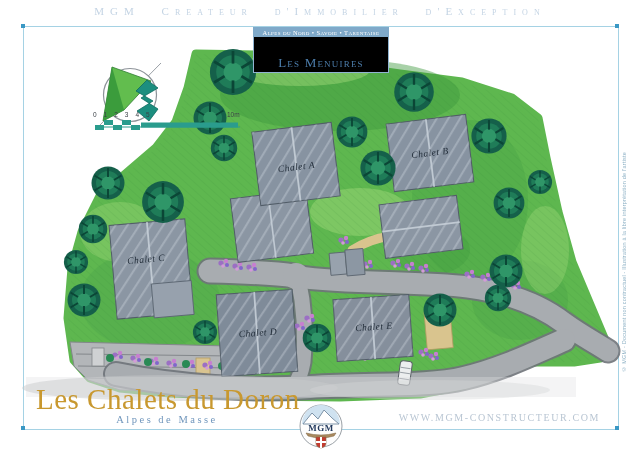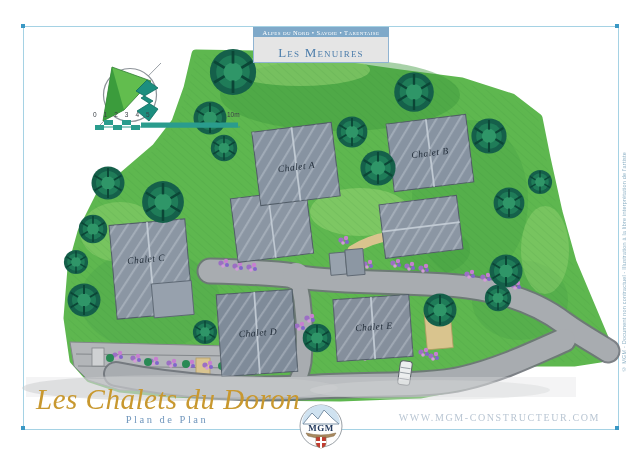--- a/index.html
+++ b/index.html
@@ -10,43 +10,44 @@
            font-variant:small-caps;font-size:11px;letter-spacing:6px;word-spacing:13px;
            color:#c4d4e4;}
   
   .frame{position:absolute;left:23px;top:26px;width:594px;height:402px;
          border:1px solid #a5d2e4;z-index:1;}
   .corner{position:absolute;width:4px;height:4px;background:#3a98c4;z-index:3;}
   
   .banner{position:absolute;left:253px;top:27px;width:136px;text-align:center;z-index:6;}
   .banner-bar{background:#7fa9c9;color:#ffffff;font-variant:small-caps;
               font-size:6.5px;letter-spacing:.4px;padding:2px 0 1px;}
-  .banner-box{background:#e5e5e5;border:1px solid #90b4d2;border-top:none;color:#4c7dab;
-              font-variant:small-caps;font-size:13px;letter-spacing:1.2px;padding:8px 0 1px;}
+  .banner-box{background:#000000;border:1px solid #90b4d2;border-top:none;color:#4c7dab;
+              font-variant:small-caps;font-size:13px;letter-spacing:1.2px;padding:18px 0 1px;}
   svg.plan{position:absolute;left:0;top:0;z-index:2;}
   .chlbl{font-style:italic;font-size:9.5px;fill:#232e3a;letter-spacing:.5px;
          font-family:"Liberation Serif",serif;}
   .sctext{font-size:6.5px;fill:#3a4046;font-family:"Liberation Sans",sans-serif;}
   
-  .title{position:absolute;left:36px;top:383px;z-index:7;font-style:italic;
+  .title{position:absolute;left:36px;top:383px;z-index:7;
          font-size:29px;color:#c8982f;letter-spacing:.5px;white-space:nowrap;}
   .subtitle{position:absolute;left:36px;top:414px;width:262px;text-align:center;z-index:7;
             font-size:10.5px;color:#7096bc;letter-spacing:2.5px;}
   .website{position:absolute;right:40px;top:412px;z-index:7;font-size:10px;
            letter-spacing:1.6px;color:#b9c6d3;}
   .credit{position:absolute;left:621px;top:152px;z-index:7;writing-mode:vertical-rl;
           transform:rotate(180deg);font-size:5.5px;letter-spacing:.2px;color:#8fb2c6;
           font-family:"Liberation Sans",sans-serif;}
   .logo{position:absolute;left:296px;top:403px;z-index:8;}
 </style>
 </head>
 <body>
 
 <div class="page">
 
+  <div class="tagline">MGM Createur d'Immobilier d'Exception</div>
 
   <div class="frame"></div>
   <div class="corner" style="left:21px;top:24px;"></div>
   <div class="corner" style="left:615px;top:24px;"></div>
   <div class="corner" style="left:21px;top:426px;"></div>
   <div class="corner" style="left:615px;top:426px;"></div>
 
   <div class="banner">
     <div class="banner-bar">Alpes du Nord • Savoie • Tarentaise</div>
     <div class="banner-box">Les Menuires</div>
@@ -266,21 +267,21 @@
       <rect x="95" y="125" width="9" height="5" fill="#2a9c8d"></rect>
       <rect x="104" y="120" width="9" height="5" fill="#2a9c8d"></rect>
       <rect x="113" y="125" width="9" height="5" fill="#2a9c8d"></rect>
       <rect x="122" y="120" width="9" height="5" fill="#2a9c8d"></rect>
       <rect x="131" y="125" width="9" height="5" fill="#2a9c8d"></rect>
       <rect x="141" y="122.5" width="97" height="5" fill="#2a9c8d"></rect>
     </g>
   </svg>
 
   <div class="title">Les Chalets du Doron</div>
-  <div class="subtitle">Plan de Plan</div>
+  <div class="subtitle">Alpes de Masse</div>
   <div class="website">WWW.MGM-CONSTRUCTEUR.COM</div>
   <div class="credit">© MGM - Document non contractuel - Illustration à la libre interprétation de l'artiste</div>
 
   <svg class="logo" width="50" height="48" viewBox="0 0 50 48">
     <circle cx="25" cy="23" r="21" fill="#fdfdfd" stroke="#9aa0a6" stroke-width="1"></circle>
     <path d="M6,21 A19,19 0 0 1 44,21 Z" fill="#cfe2f0"></path>
     <polygon points="7,21 16,10 22,16 28,7 36,15 43,21" fill="#ffffff" stroke="#7d93a8" stroke-width="1"></polygon>
     <text x="25" y="28" text-anchor="middle" font-family="Liberation Serif,serif" font-weight="bold" font-size="9" fill="#233a5e" letter-spacing="0.5">MGM</text>
     <path d="M10,30 Q25,34 40,30 L38,33 Q25,37 12,33 Z" fill="#a98a5f" stroke="#7c6240" stroke-width="0.5"></path>
     <path d="M20,34 h10 v6 q0,4 -5,5 q-5,-1 -5,-5 Z" fill="#c23b30" stroke="#8a6a4a" stroke-width="0.6"></path>

